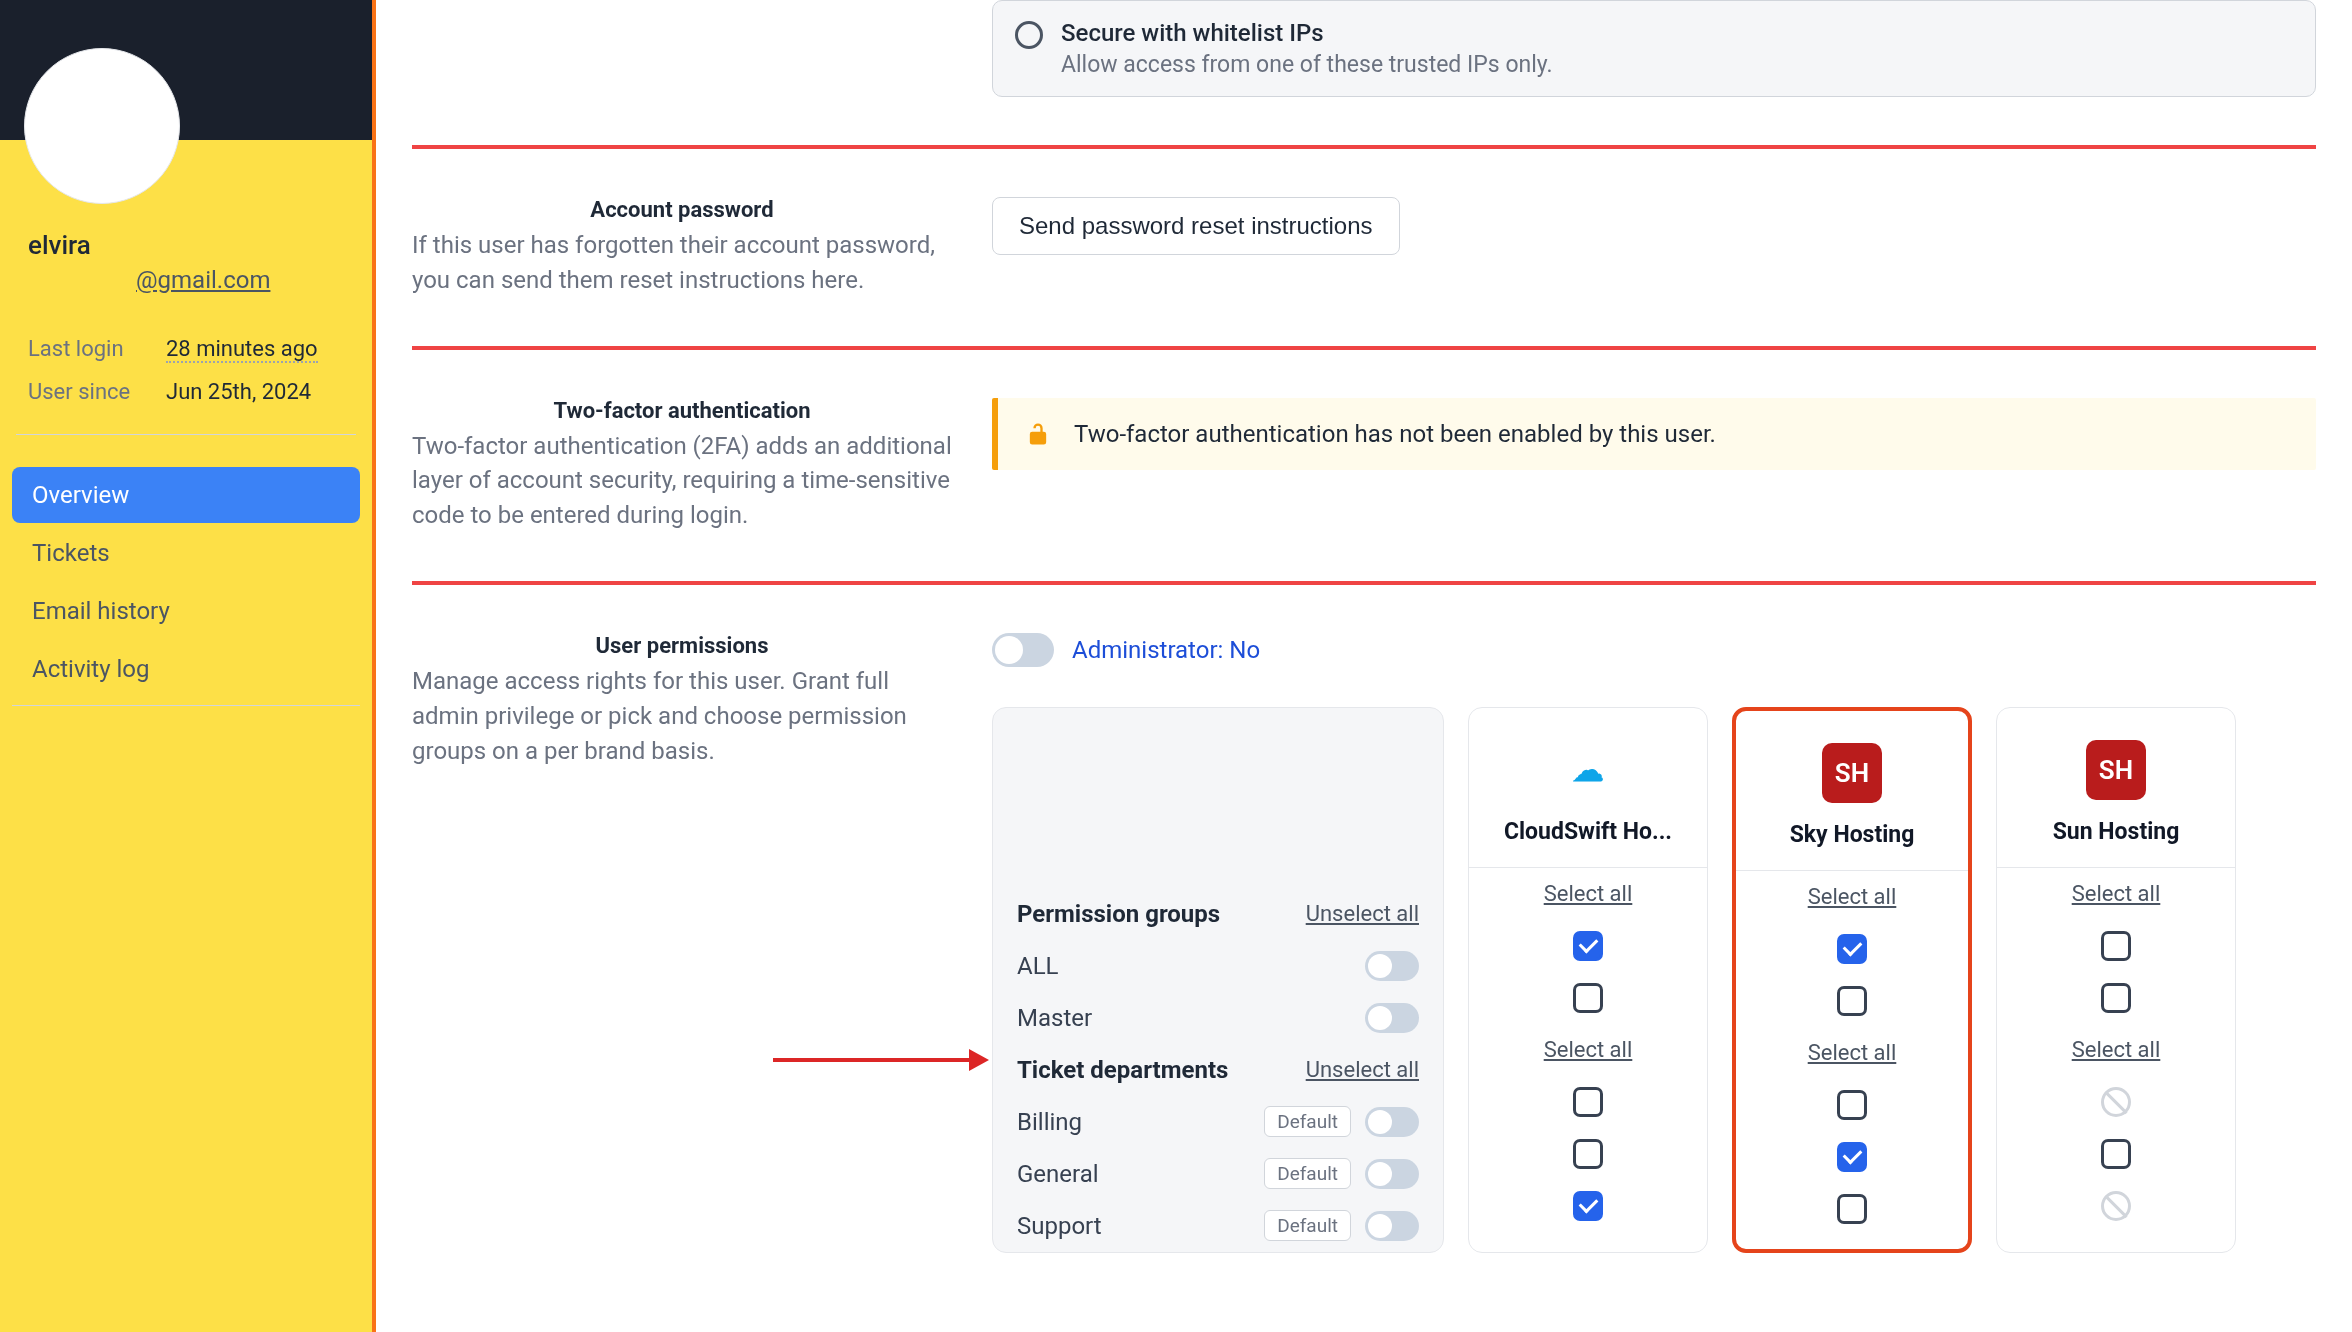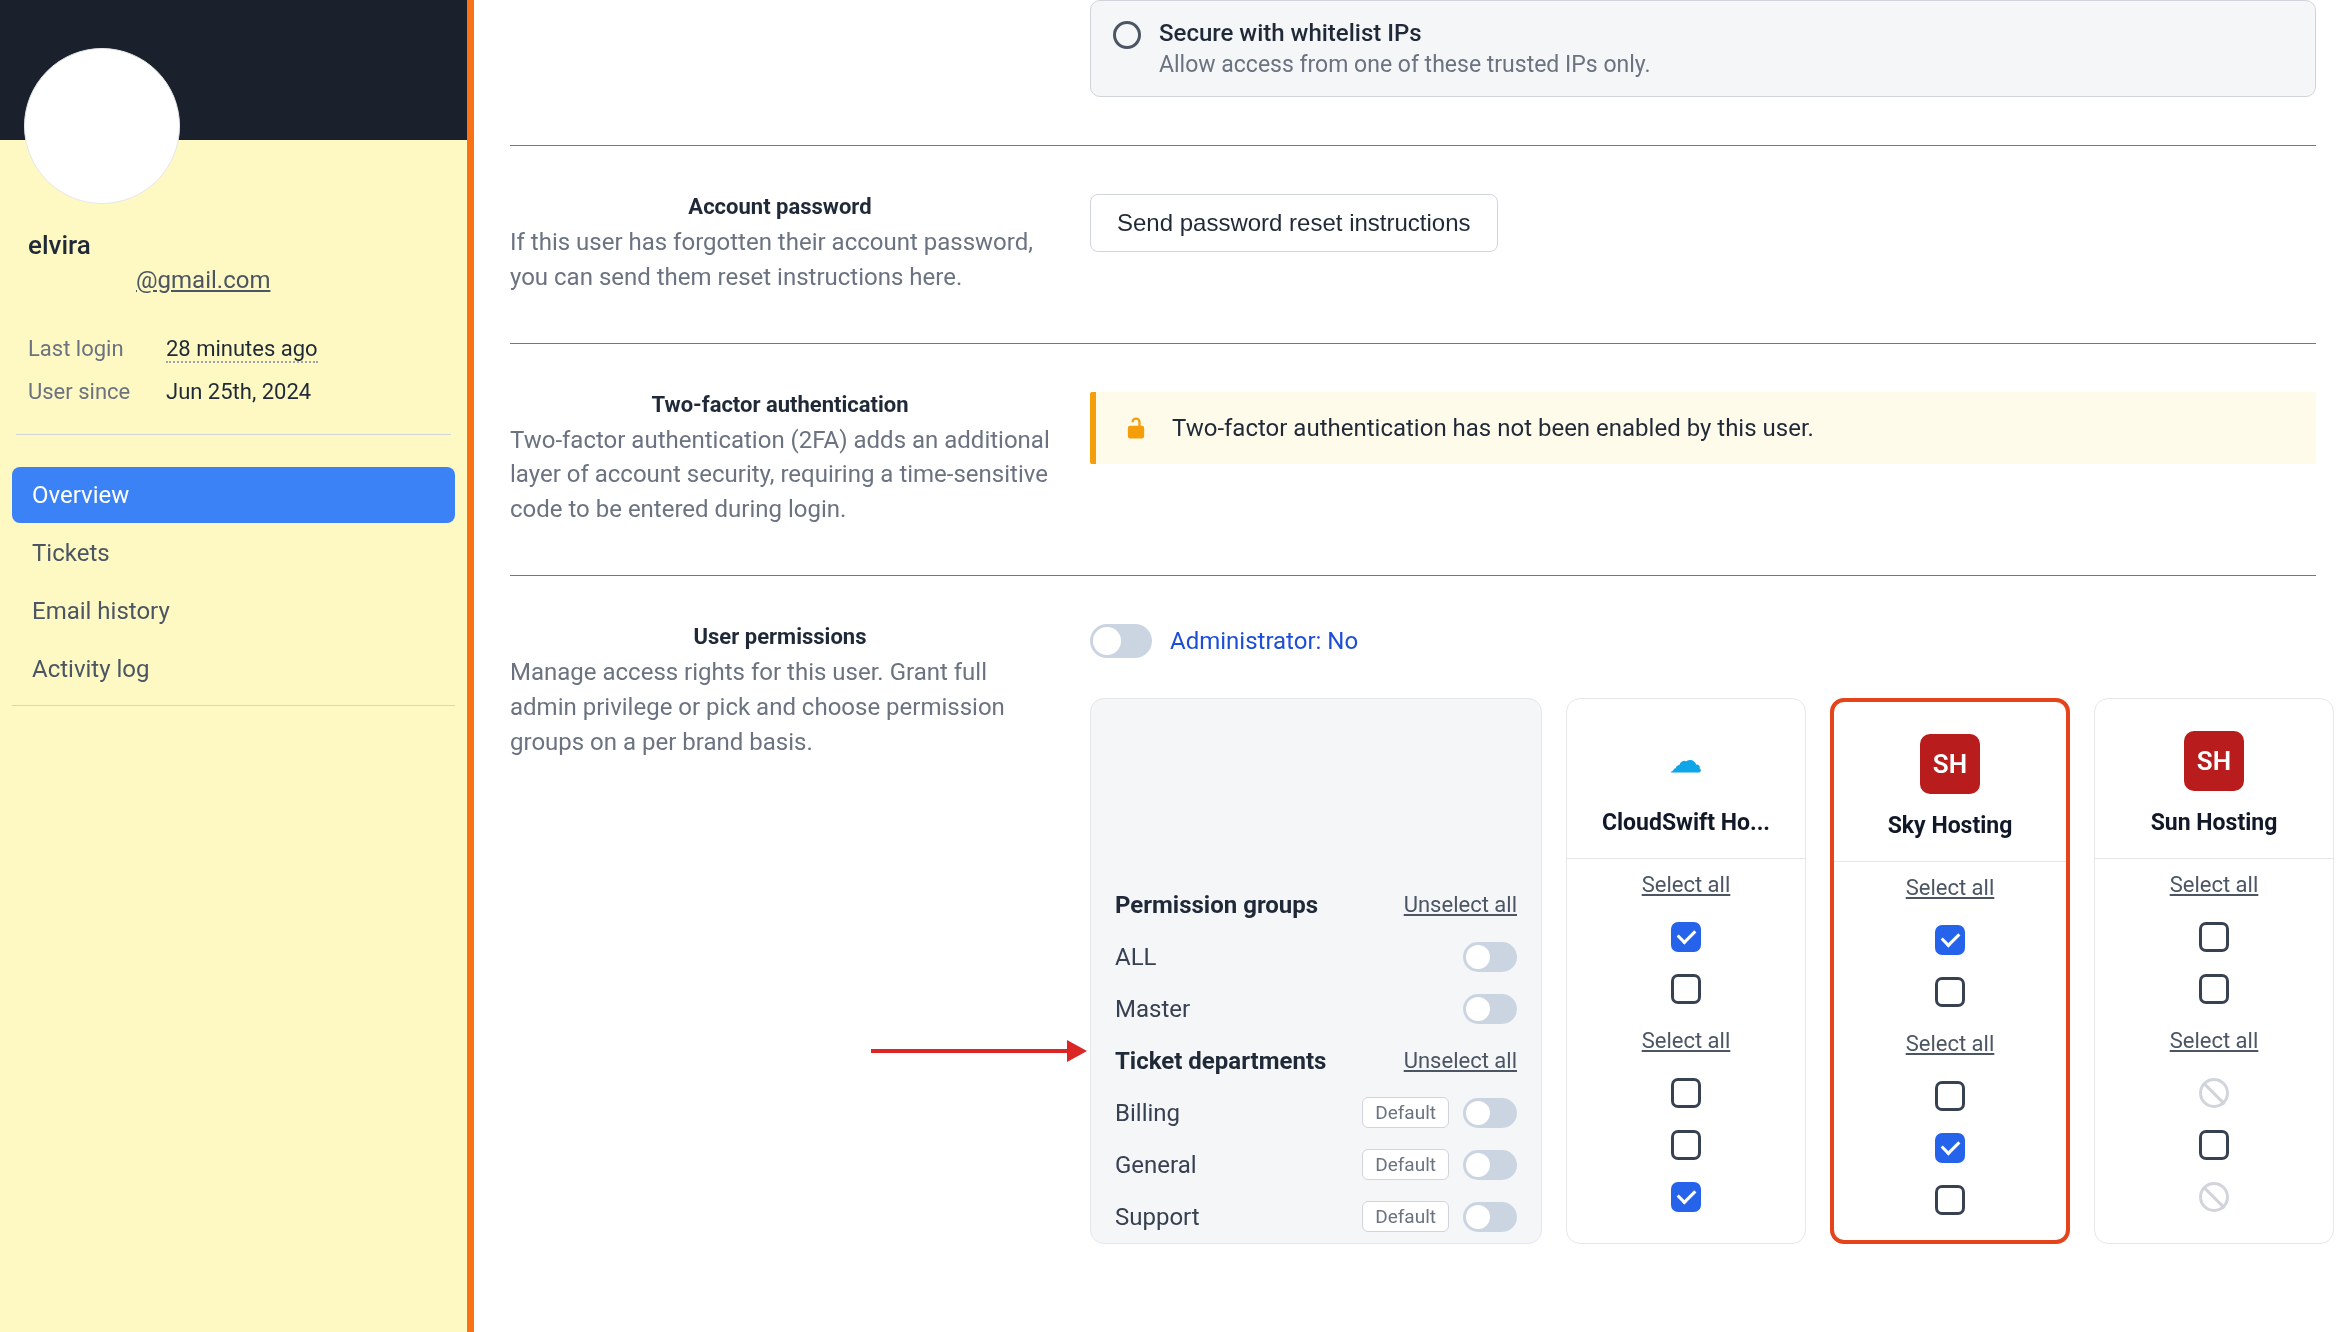--- a/index.html
+++ b/index.html
@@ -1,41 +1,41 @@
 <!DOCTYPE html>
 <html><head>
 <meta charset="utf-8">
 <style>
 * { box-sizing: border-box; margin: 0; padding: 0; }
 body { font-family: -apple-system, BlinkMacSystemFont, "Segoe UI", Roboto, sans-serif; font-size: 14px; color: #1f2937; background: #fff; width: 2352px; height: 1332px; overflow: hidden; }
 
 .layout { display: flex; height: 100%; }
 
-.sidebar { width: 474px; height: 100%; background: #fef9c3; border-right: 7px solid #f97316; }
+.sidebar { width: 376px; height: 100%; background: #fde047; border-right: 4px solid #f97316; }
 .sidebar-header { background: #1a202c; height: 140px; position: relative; }
 .avatar { width: 156px; height: 156px; border-radius: 50%; background: #fff; position: absolute; left: 24px; top: 48px; border: 1px solid #e5e7eb; }
 .user-info { padding: 90px 28px 20px 28px; }
 .user-name { font-size: 26px; font-weight: 500; color: #1f2937; margin-bottom: 6px; }
 .user-email { font-size: 24px; color: #4b5563; text-decoration: underline; margin-left: 108px; display: inline-block; }
 .user-meta { margin-top: 34px; border-top: 0px solid #e5e7eb; padding-top: 0; }
 .meta-row { display: flex; align-items: flex-start; gap: 18px; padding: 8px 0; font-size: 22px; }
 .meta-label { color: #6b7280; width: 120px; }
 .meta-value { color: #1f2937; }
 .meta-value.underline { border-bottom: 2px dotted #9ca3af; }
 .user-meta-divider { border-bottom: 1px solid #d1d5db; margin: 22px -12px 0 -12px; }
 
 .nav { padding: 12px; }
 .nav-item { padding: 14px 20px; font-size: 24px; color: #4b5563; border-radius: 8px; margin-bottom: 2px; cursor: pointer; }
 .nav-item.active { background: #3b82f6; color: #fff; }
 
 .nav-end { border-bottom: 1px solid #d1d5db; margin: 8px 0 0 0; }
 
 .main { flex: 1; padding: 0 36px 40px 36px; overflow: auto; }
 
-.section { display: flex; gap: 40px; border-bottom: 1px solid #ef4444; padding: 48px 0; }
+.section { display: flex; gap: 40px; border-bottom: 4px solid #ef4444; padding: 48px 0; }
 .section:last-child { border-bottom: none; }
 .section-left { width: 540px; flex-shrink: 0; }
 .section-title { font-size: 22px; font-weight: 700; color: #1f2937; margin-bottom: 6px; text-align: center; }
 .section-desc { font-size: 24px; color: #6b7280; line-height: 1.45; }
 .section-right { flex: 1; }
 
 .radio-card { border: 1px solid #d1d5db; border-radius: 10px; padding: 18px 22px; background: #f5f6f8; display: flex; gap: 18px; align-items: flex-start; }
 .radio-card .radio { width: 28px; height: 28px; border: 3px solid #4b5563; border-radius: 50%; flex-shrink: 0; margin-top: 2px; }
 .radio-card .rc-body { flex: 1; }
 .radio-card .rc-title { font-size: 24px; font-weight: 500; color: #1f2937; }

